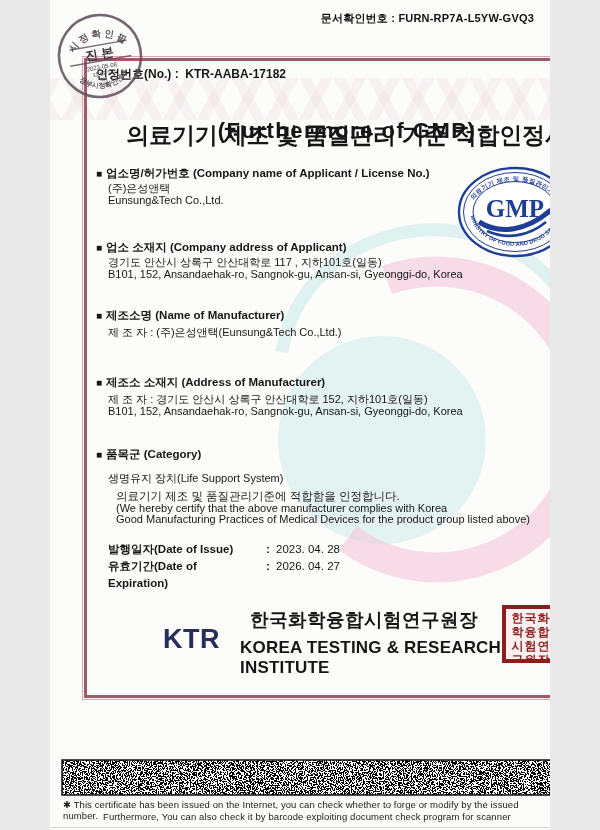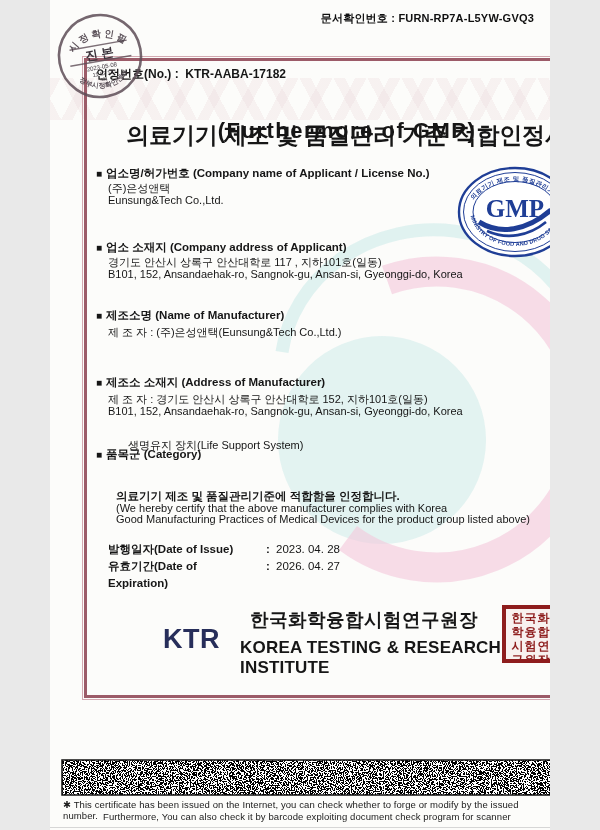--- a/index.html
+++ b/index.html
@@ -35,21 +35,21 @@
     border:3px solid #9c5b68; outline:1px solid #d3a9b1; outline-offset:1px;
     z-index:2; background:transparent;
   }
   .cert-no { left:46px; top:66px; font-size:12px; font-weight:600; z-index:3; }
   .title-ko { left:40px; top:92px; width:514px; text-align:center; font-size:23px; font-weight:700; letter-spacing:-.2px; z-index:3;margin-top:28px; }
   .title-en { left:40px; top:118px; width:514px; text-align:center; font-size:22px; font-weight:700; letter-spacing:1.5px; z-index:3; }
   .sec-head { left:46px; font-size:11.5px; font-weight:700; z-index:3; }
   .sec-head .bullet { font-size:10px; margin-right:4px; }
   .sec-body { left:58px; font-size:11px; line-height:11.5px; z-index:3; }
   .statement { left:66px; top:491px; font-size:11px; line-height:11.5px; z-index:3; }
-  .statement .ko { font-weight:700; font-size:11.5px; }
+  .statement .ko { font-weight:400; font-size:11.5px; }
   .dates { left:58px; top:541px; z-index:3; font-size:11.5px; line-height:17px; }
   .date-row { display:flex; }
   .date-row .lbl { width:152px; font-weight:700; }
   .date-row .col { width:16px; font-weight:700; text-align:center; }
   
   .gmp-logo { left:405px; top:165px; width:120px; height:95px; z-index:3; }
   
   .ktr-logo { left:113px; top:624px; font-size:27px; font-weight:800; color:#272e5a; letter-spacing:.5px; z-index:3; }
   .org-ko { left:200px; top:607px; font-size:18.5px; font-weight:700; letter-spacing:.5px; z-index:3; }
   .org-en { left:190px; top:638px; font-size:17px; font-weight:700; letter-spacing:.2px; z-index:3; }
@@ -164,21 +164,21 @@
     <span class="bullet">■</span><span>제조소 소재지 (Address of Manufacturer)</span>
   </div>
   <div class="abs sec-body" style="top:394px;">
     <div>제 조 자 : 경기도 안산시 상록구 안산대학로 152, 지하101호(일동)</div>
     <div>B101, 152, Ansandaehak-ro, Sangnok-gu, Ansan-si, Gyeonggi-do, Korea</div>
   </div>
 
   <div class="abs sec-head" style="top:447px;">
     <span class="bullet">■</span><span>품목군 (Category)</span>
   </div>
-  <div class="abs sec-body" style="top:440px;margin-left:20px;">
+  <div class="abs sec-body" style="top:473px;">
     <div>생명유지 장치(Life Support System)</div>
   </div>
 
   <div class="abs statement">
     <div class="ko">의료기기 제조 및 품질관리기준에 적합함을 인정합니다.</div>
     <div>(We hereby certify that the above manufacturer complies with Korea</div>
     <div>Good Manufacturing Practices of Medical Devices for the product group listed above)</div>
   </div>
 
   <div class="abs dates">

